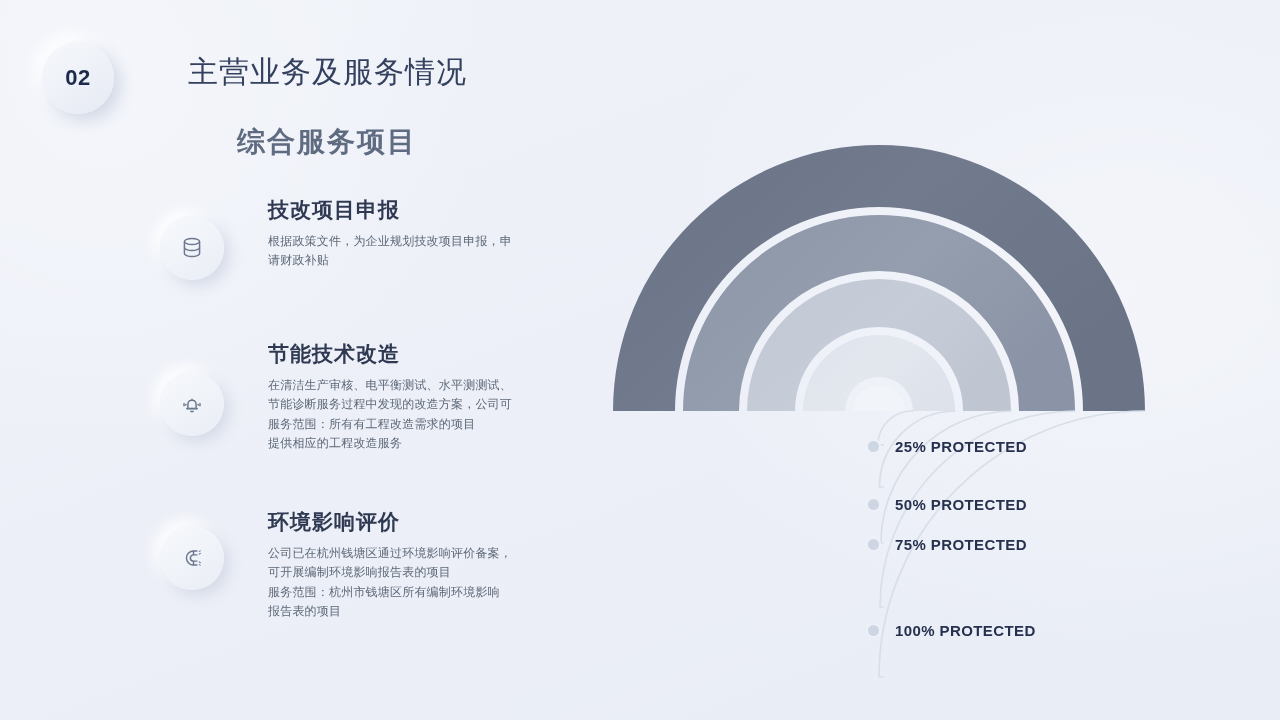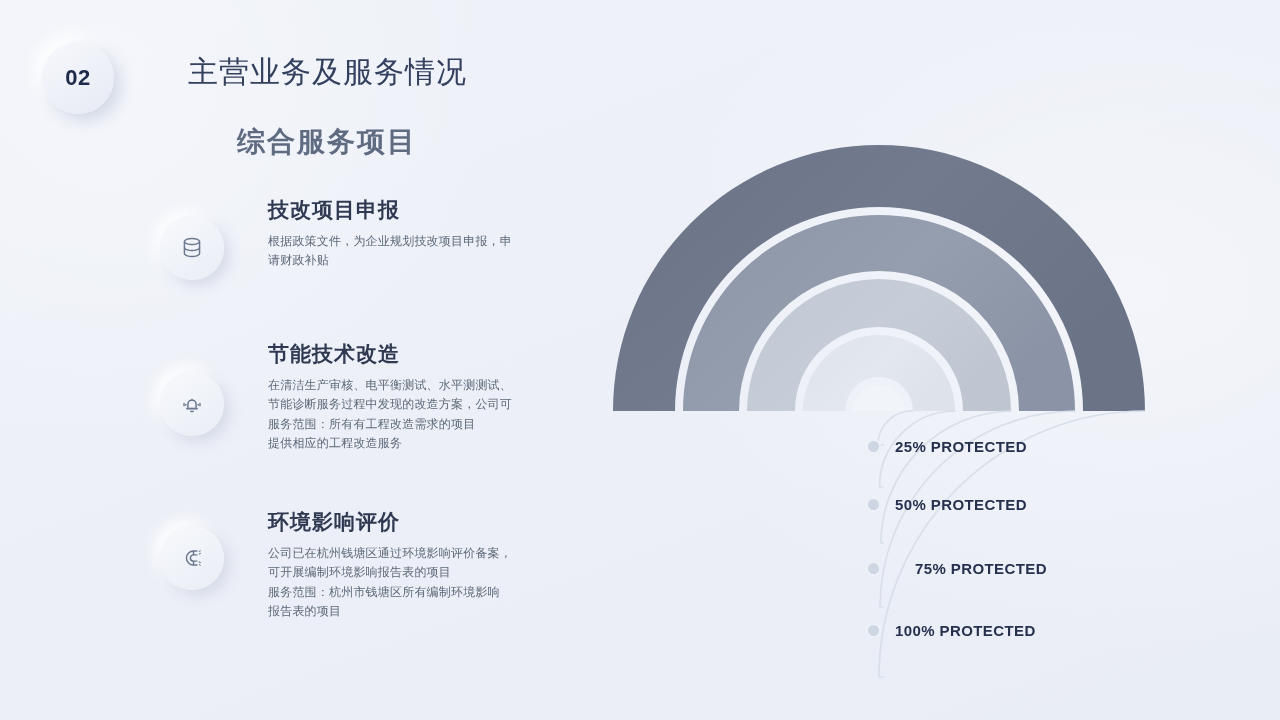--- a/index.html
+++ b/index.html
@@ -61,21 +61,21 @@
   .gauge svg{width:100%;height:100%;display:block;}
 
   
   .legend-item{position:absolute;display:flex;align-items:center;}
   .legend-dot{width:11px;height:11px;border-radius:50%;
     background:#cdd6e2;box-shadow:0 0 0 2px #eef1f8;flex:0 0 auto;}
   .legend-label{margin-left:16px;font-size:15px;font-weight:bold;
     color:#26314e;letter-spacing:.4px;white-space:nowrap;}
   .lg0{left:868px;top:438px;}
   .lg1{left:868px;top:496px;}
-  .lg2{left:868px;top:560px;gap:20px;}
+  .lg2{left:868px;top:536px;}
   .lg3{left:868px;top:622px;}
 </style>
 </head>
 <body>
 
 <div class="slide">
 
   <div class="badge">
     <span>02</span>
   </div>

